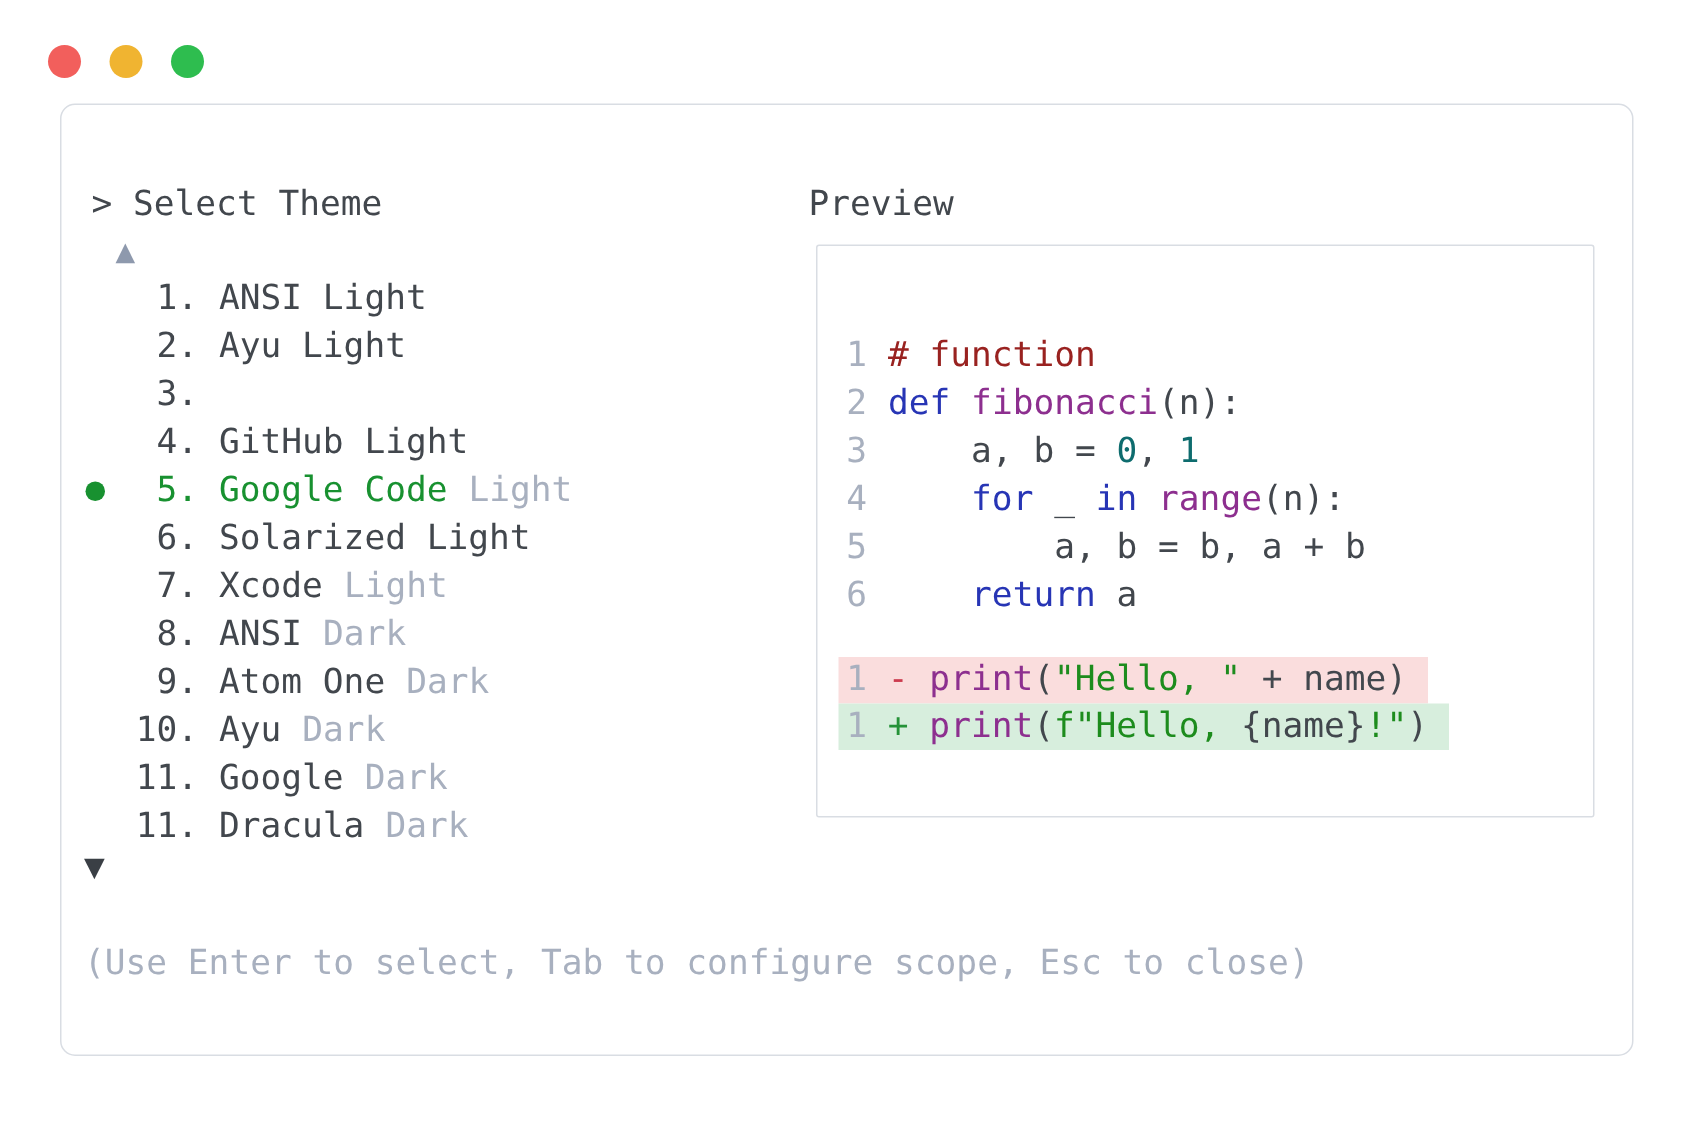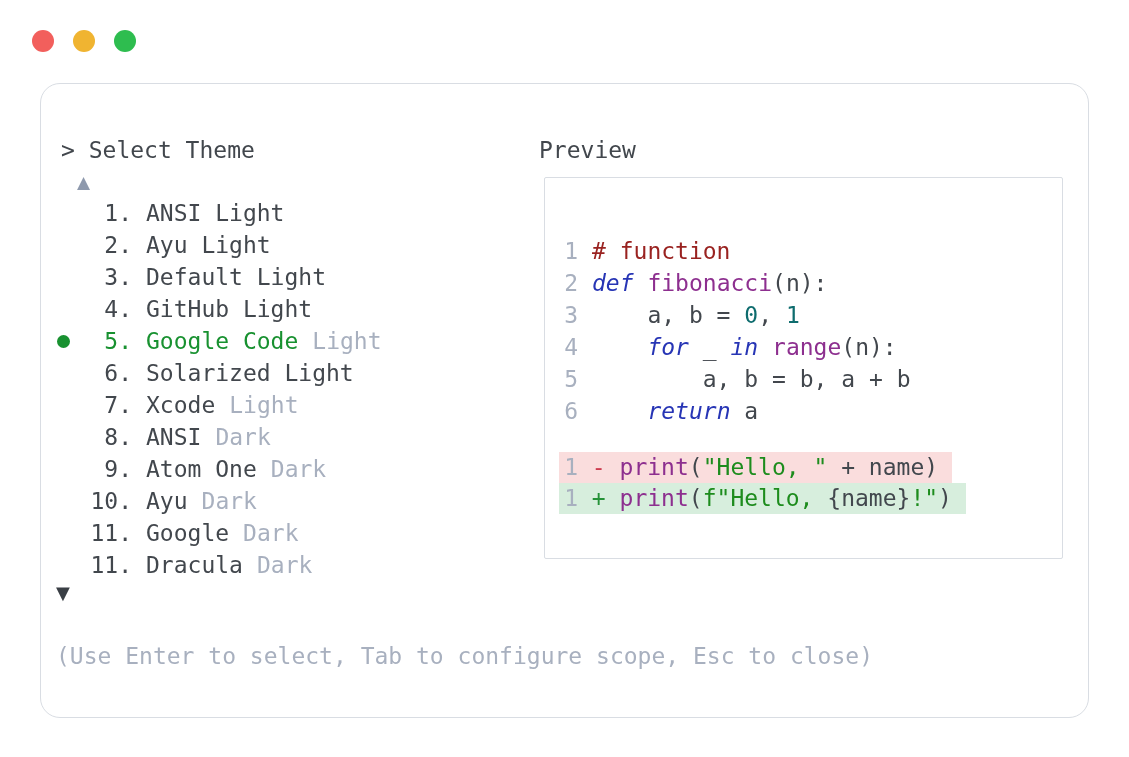--- a/index.html
+++ b/index.html
@@ -5,22 +5,22 @@
   * { margin:0; padding:0; box-sizing:border-box; }
   html,body { width:1129px; height:757px; background:#ffffff; overflow:hidden; }
   body { font-family:"DejaVu Sans Mono", monospace; font-size:23px; color:var(--text,#42474d); }
 
   .traffic { position:absolute; left:32px; top:30px; display:flex; gap:19px; }
   .dot { width:22px; height:22px; border-radius:50%; }
   .dot.red    { background:var(--tl_red,#f25f5c); }
   .dot.yellow { background:var(--tl_yellow,#f0b431); }
   .dot.green  { background:var(--tl_green,#2ebd4f); }
 
-  .panel { position:absolute; left:40px; top:83px; width:1049px; height:635px;
-           border:1.5px solid var(--border,#d9dde3); border-radius:20px; background:#fff; }
+  .panel { position:absolute; left:40px; top:69px; width:1049px; height:635px;
+           border:1.5px solid var(--border,#d9dde3); border-radius:10px; background:#fff; }
 
   .prompt { position:absolute; left:20px; top:50px; line-height:32px; white-space:pre; }
   .preview-title { position:absolute; left:498px; top:50px; line-height:32px; }
 
   .arrow-up { position:absolute; left:36px; top:86px; font-family:"DejaVu Sans",sans-serif;
               font-size:17px; line-height:24px; color:var(--arrow_up,#8e99ad); }
   .arrow-down { position:absolute; left:15px; top:496px; font-family:"DejaVu Sans",sans-serif;
               font-size:18px; line-height:26px; color:var(--arrow_down,#3a3f45); }
 
   .theme-list { position:absolute; left:16px; top:113px; width:470px; }
@@ -38,21 +38,21 @@
   .cline { line-height:32px; white-space:pre; }
   .lnum { display:inline-block; width:14px; text-align:right; color:var(--muted,#a8b0bf); margin-right:14px; }
 
   .diff { position:absolute; left:14px; top:274px; }
   .dline { display:block; width:max-content; line-height:31px; white-space:pre; padding:0 14px 0 5px; }
   .dline.removed { background:var(--removed_bg,#fadddd); }
   .dline.added   { background:var(--added_bg,#d7eedd); }
 
   .tk-pln { color:var(--text,#42474d); }
   .tk-com { color:var(--com,#992220); }
-  .tk-kwd { color:var(--kwd,#2735b5);font-style:italic; }
+  .tk-kwd { color:var(--kwd,#2735b5); }
   .tk-typ { color:var(--typ,#8d2f8f);text-align:center; }
   .tk-lit { color:var(--lit,#0e6c6e); }
   .tk-str { color:var(--str,#1d8c1d); }
   .tk-minus { color:var(--minus,#cc3b4e); }
   .tk-plus  { color:var(--plus,#259238); }
 
   .footer { position:absolute; left:15px; top:556px; line-height:32px; color:var(--muted,#a8b0bf); white-space:pre; }
 </style>
 </head>
 <body>
@@ -67,21 +67,21 @@
 
   <div class="prompt">&gt; Select Theme</div>
 
   <div class="preview-title">Preview</div>
 
   <div class="arrow-up">▲</div>
 
   <div class="theme-list" id="theme-list">
       <div class="trow"><span class="marker"></span><span class="num">1.</span><span class="name">ANSI Light</span></div>
       <div class="trow"><span class="marker"></span><span class="num">2.</span><span class="name">Ayu Light</span></div>
-      <div class="trow"><span class="marker"></span><span class="num">3.</span><span class="name">Default Light</span></div>
+      <div class="trow"><span class="marker"></span><span class="num">3.</span></div>
       <div class="trow"><span class="marker"></span><span class="num">4.</span><span class="name">GitHub Light</span></div>
       <div class="trow sel"><span class="marker"><span class="bullet"></span></span><span class="num">5.</span><span class="name">Google Code</span><span class="suffix">Light</span></div>
       <div class="trow"><span class="marker"></span><span class="num">6.</span><span class="name">Solarized Light</span></div>
       <div class="trow"><span class="marker"></span><span class="num">7.</span><span class="name">Xcode</span><span class="suffix">Light</span></div>
       <div class="trow"><span class="marker"></span><span class="num">8.</span><span class="name">ANSI</span><span class="suffix">Dark</span></div>
       <div class="trow"><span class="marker"></span><span class="num">9.</span><span class="name">Atom One</span><span class="suffix">Dark</span></div>
       <div class="trow"><span class="marker"></span><span class="num">10.</span><span class="name">Ayu</span><span class="suffix">Dark</span></div>
       <div class="trow"><span class="marker"></span><span class="num">11.</span><span class="name">Google</span><span class="suffix">Dark</span></div>
       <div class="trow"><span class="marker"></span><span class="num">11.</span><span class="name">Dracula</span><span class="suffix">Dark</span></div>
     </div>

